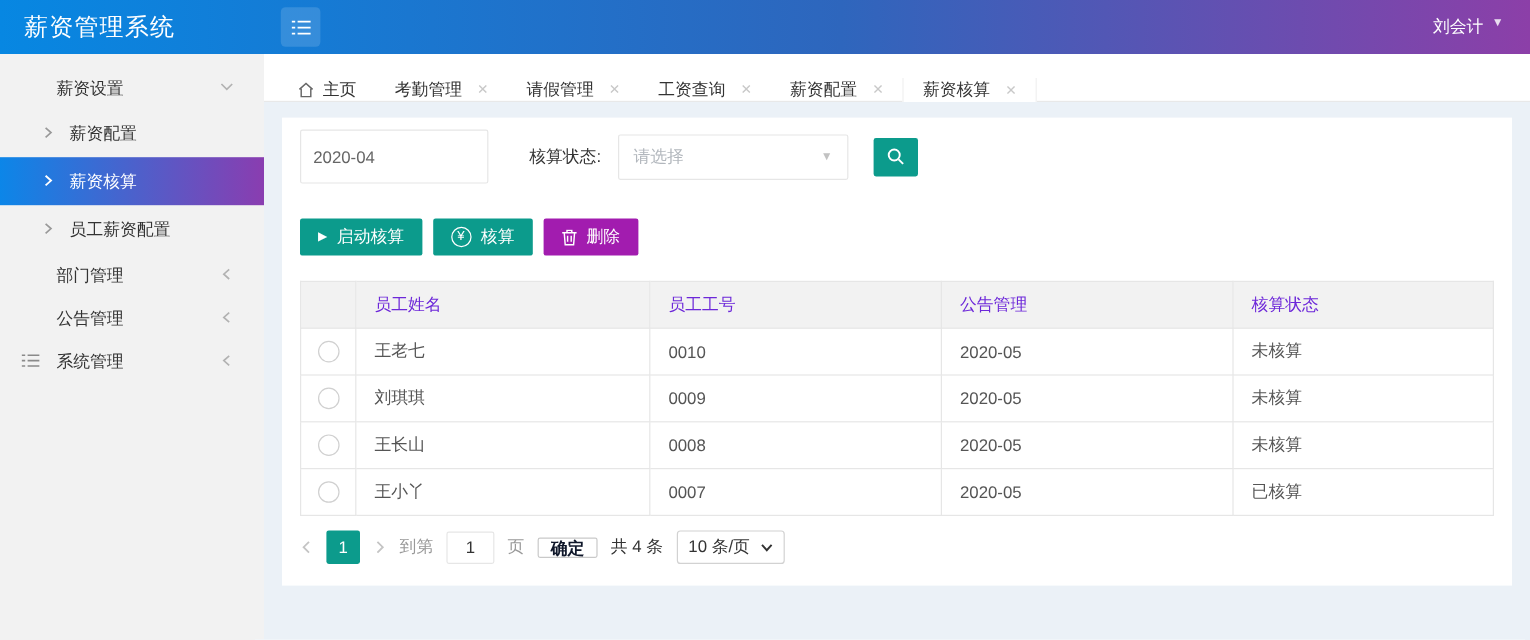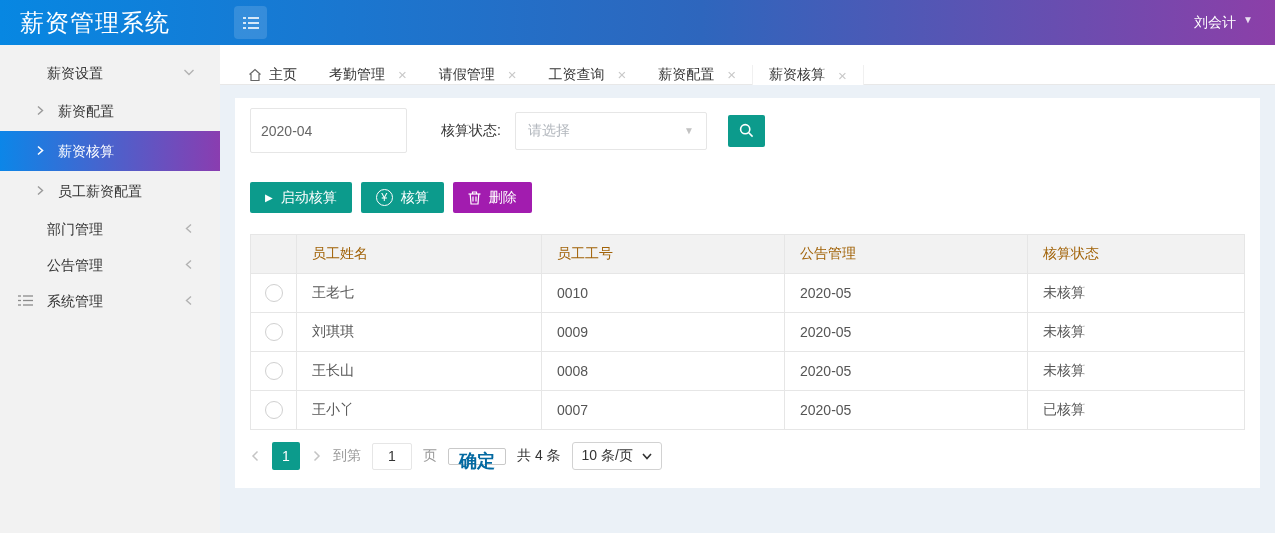--- a/index.html
+++ b/index.html
@@ -2,21 +2,21 @@
 <html><head>
 <meta charset="utf-8">
 <style>
   * { margin:0; padding:0; box-sizing:border-box; }
   html,body { width:1275px; height:533px; overflow:hidden; }
   body { font-family:"Liberation Sans","DejaVu Sans",sans-serif; font-size:14px; color:#333; background:#ebf1f7; }
 
   
   .header { height:45px; background:linear-gradient(90deg,#0787e2 0%,#2e66bd 55%,#8c3fa8 100%);
             display:flex; align-items:center; color:#fff; }
-  .brand { width:220px; padding-left:20px; font-size:24px; letter-spacing:1px; }
+  .brand { width:220px; padding-left:20px; font-size:20px; letter-spacing:1px; }
   .hamburger { width:33px; height:33px; margin-left:14px; border:none; border-radius:4px;
                background:rgba(255,255,255,0.14); cursor:pointer; display:flex; align-items:center; justify-content:center; }
   .spacer { flex:1; }
   .user { display:flex; align-items:flex-start; gap:7px; padding-right:22px; cursor:pointer; font-size:14px; }
   .user .caret { font-size:10px; color:#e9def0; }
 
   
   .shell { display:flex; height:488px; }
 
   
@@ -56,36 +56,36 @@
          display:flex; align-items:center; gap:8px; cursor:pointer; font-family:inherit; }
   .btn.teal { background:#0c9b8c; }
   .btn.orange { background:#a21caf; }
   .btn .play { font-size:10px; }
   .yen-circle { width:17px; height:17px; border:1px solid #fff; border-radius:50%; font-size:11px;
                 line-height:15px; text-align:center; display:inline-block; }
 
   
   table { width:100%; margin-top:21px; border-collapse:collapse; table-layout:fixed; }
   th, td { border:1px solid #e6e6e6; height:39px; padding:0 0 0 15px; text-align:left; font-weight:normal; font-size:14px; }
-  th { background:#f2f2f2; color:#a16207; }
+  th { background:#f2f2f2; color:#6d28d9; }
   td { color:#555; background:#fff; }
   .col-radio { width:46px; padding:0; text-align:center; }
   .col-name { width:245px; } .col-id { width:243px; } .col-month { width:243px; }
   .radio { width:18px; height:18px; border:1px solid #d0d0d0; border-radius:50%; display:inline-block;
            vertical-align:middle; background:#fff; cursor:pointer; }
 
   
   .pager { margin-top:12px; display:flex; align-items:center; gap:11px; color:#666; font-size:14px; }
   .pg-arrow { color:#c4c4c4; cursor:pointer; display:flex; align-items:center; }
   .pg-cur { width:28px; height:28px; background:#0c9b8c; color:#fff; border-radius:2px;
             text-align:center; line-height:28px; cursor:pointer; }
   .goto-input { width:40px; height:27px; border:1px solid #e6e6e6; border-radius:2px; text-align:center;
                 color:#333; font-size:14px; outline:none; font-family:inherit; }
   .confirm-btn { height:17px; padding:0 10px; background:#fff; border:1px solid #c9c9c9; border-radius:2px;
-                 font-weight:bold; color:#0369a1; font-size:18px; cursor:pointer; font-family:inherit; }
+                 font-weight:bold; color:#0f172a; font-size:14px; cursor:pointer; font-family:inherit; }
   .size-select { height:28px; border:1px solid #d2d2d2; border-radius:3px; background:#fff; padding:0 9px;
                  display:flex; align-items:center; gap:9px; cursor:pointer; color:#333; }
 
   svg { display:block; }
 </style>
 </head>
 <body>
 
 <div class="header">
   <div class="brand">薪资管理系统</div>

